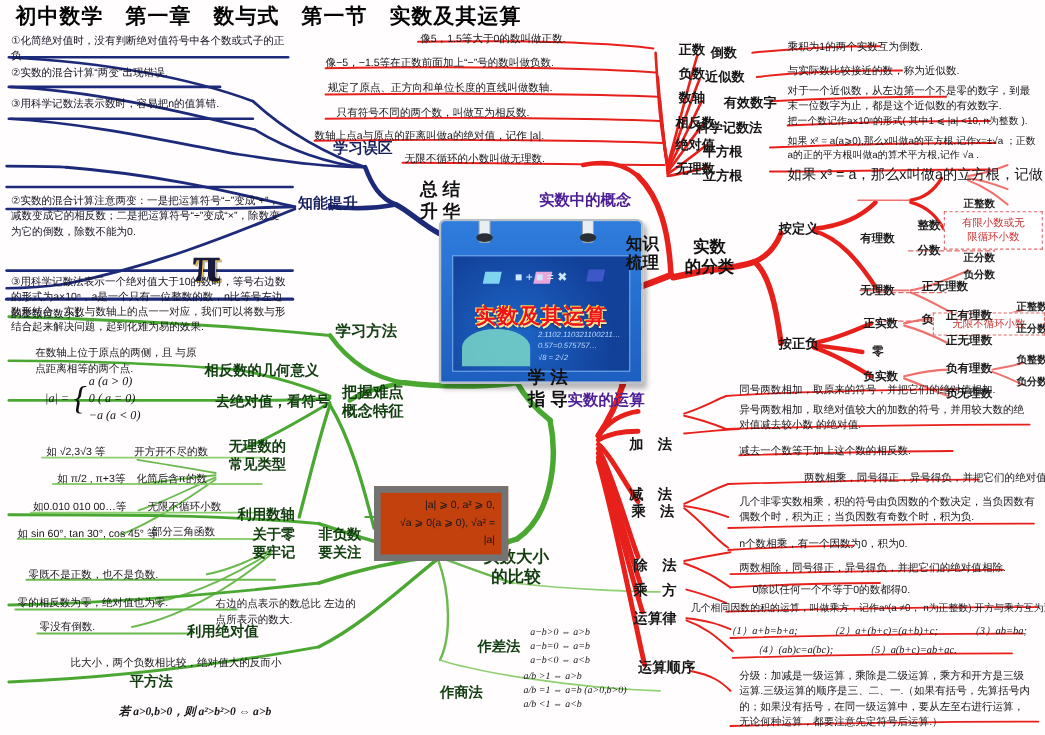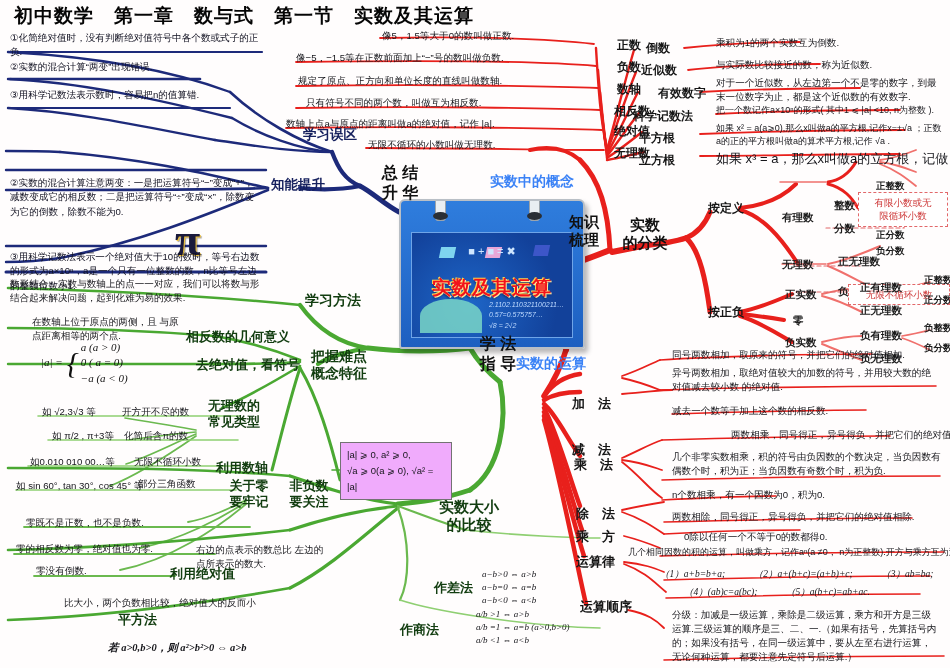--- a/index.html
+++ b/index.html
@@ -11,36 +11,36 @@
   .t{position:absolute;white-space:nowrap;line-height:1.22;}
   .wrap{white-space:normal;}
 
   
   .title{left:14px;top:4px;font-size:19px;font-weight:bold;letter-spacing:1px;color:#050505;}
 
   
   .node-main{font-size:16px;font-weight:bold;color:#111;text-align:center;}
   .node-blue{color:#16205e;font-weight:bold;font-size:13.5px;text-align:center;}
   .node-green{color:#123d10;font-weight:bold;font-size:13.5px;text-align:center;}
-  .node-red{color:#3b82f6;font-weight:bold;font-size:13.5px;text-align:right;}
+  .node-red{color:#4c1d95;font-weight:bold;font-size:13.5px;text-align:right;}
   .leaf-red{font-size:12px;color:#161616;font-weight:bold;}
   .leaf-sm{font-size:10.5px;color:#1c1c1c;font-weight:bold;}
   .leaf-xs{font-size:9.5px;color:#1c1c1c;font-weight:bold;}
 
   
   .desc{font-size:9.6px;color:#15151a;line-height:1.45;}
   .desc-b{font-size:9.6px;color:#101020;line-height:1.5;}
   .mathy{font-style:italic;font-family:"Liberation Serif","DejaVu Serif",serif;}
 
   
   .dbox{position:absolute;border:1px dashed #e2686a;color:#c33;font-size:9.5px;
         padding:3px 5px;line-height:1.4;background:#fff;text-align:center;}
   
-  .gbox{position:absolute;border:1px solid #737373;background:#f0abfc;font-size:9.5px;
-        padding:4px 6px;line-height:1.7;color:#15151a;}
+  .gbox{position:absolute;border:6px solid #737373;background:#c2410c;font-size:9.5px;
+        padding:4px 6px;line-height:1.7;color:#15151a;text-align:right;}
 
   
   #center-card{position:absolute;left:399px;top:199px;width:182px;height:146px;
     background:linear-gradient(#2f7ddd,#1d5fc0);border:2px solid #b9bfc6;
     border-radius:6px 6px 3px 3px;box-shadow:3px 4px 5px rgba(0,0,0,.28);overflow:hidden;}
   #center-card .binder{position:absolute;top:-4px;width:9px;height:22px;background:#e9eef2;
     border:1px solid #9aa3ab;border-radius:3px;}
   #center-card .binder.b1{left:34px;} #center-card .binder.b2{left:128px;}
   #center-card .binder .knob{position:absolute;bottom:0;left:-3px;width:15px;height:8px;
     background:#2a2f35;border-radius:50%;}

